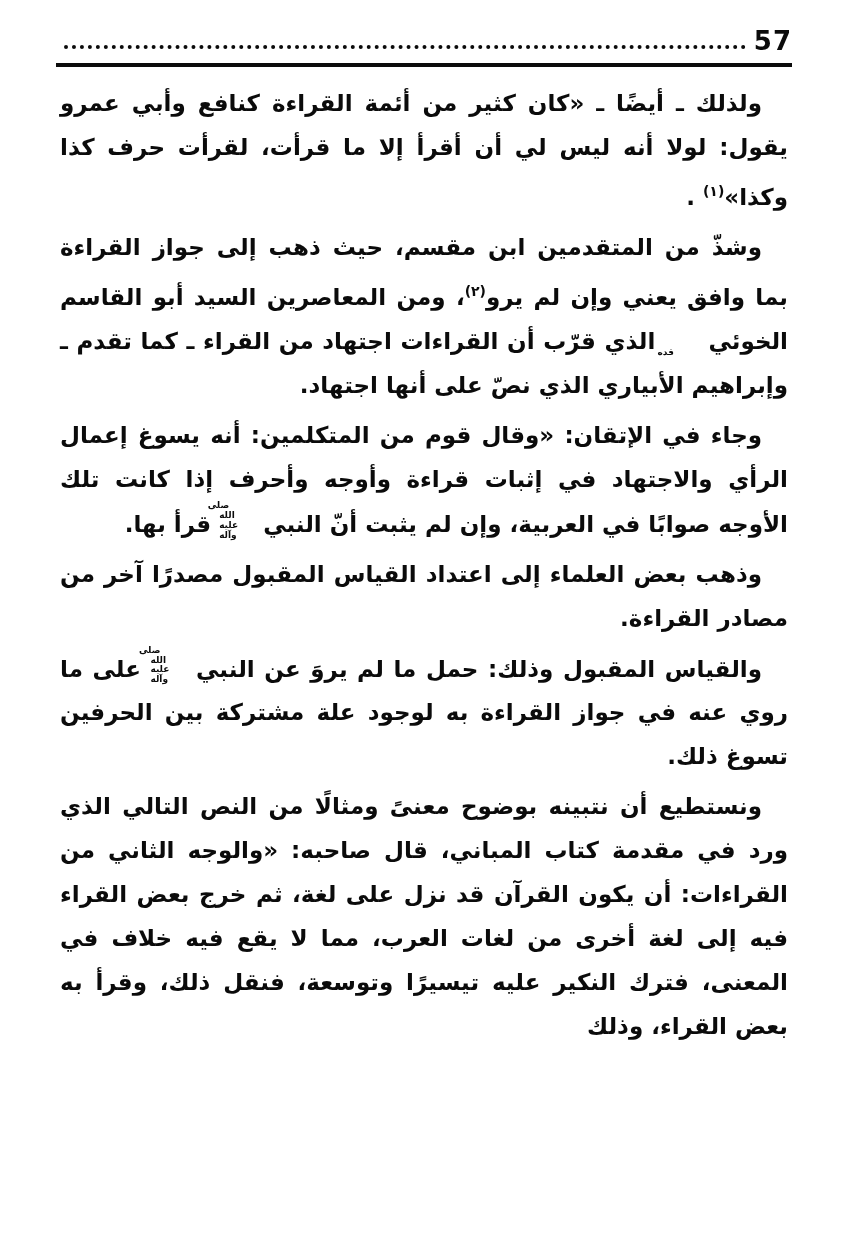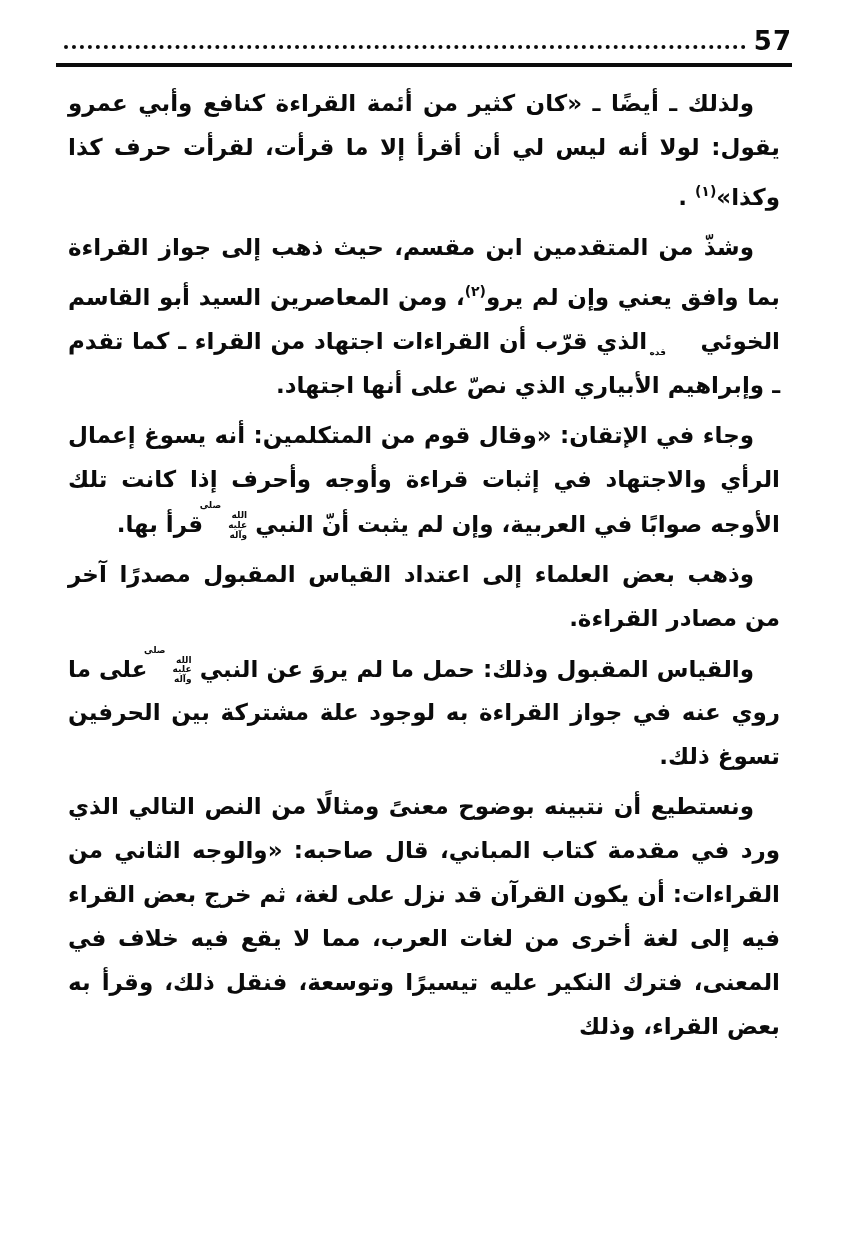--- a/index.html
+++ b/index.html
@@ -37,33 +37,33 @@
     margin-top: 7px;
   }
   
   .body-text {
     margin-top: 14px;
     font-size: 23px;
     font-weight: 700;
     line-height: 44px;
     text-align: justify;
   }
-  .para { margin: 6px 12px; text-indent: 26px; }
+  .para { margin: 6px 4px; text-indent: 26px; }
   .para.indented { text-indent: 168px; }
   .fn-ref {
     font-size: 14px;
     vertical-align: 9px;
     font-weight: 700;
   }
   .honorific {
     display: inline-block;
     width: 36px;
     font-size: 9px;
     line-height: 1.1;
-    text-align: right;
+    text-align: left;
     vertical-align: -6px;
     font-weight: 700;
     white-space: normal;
   }
 </style>
 </head>
 <body>
 
 <div class="page">
 

